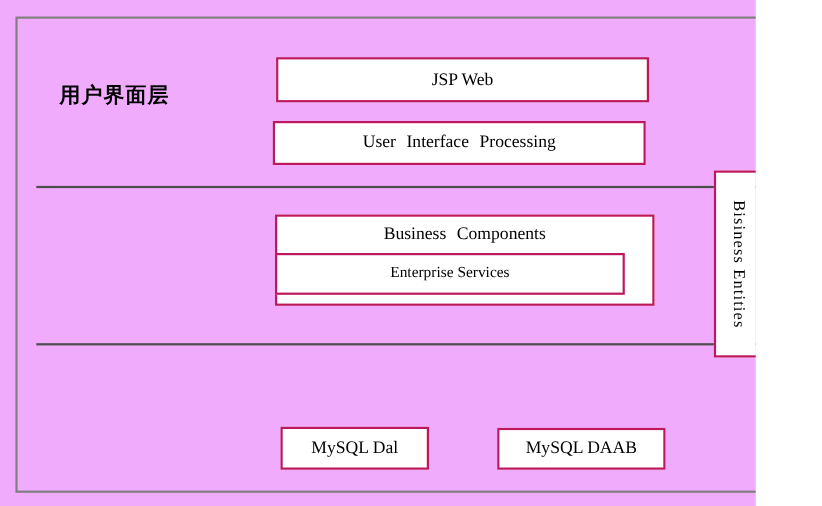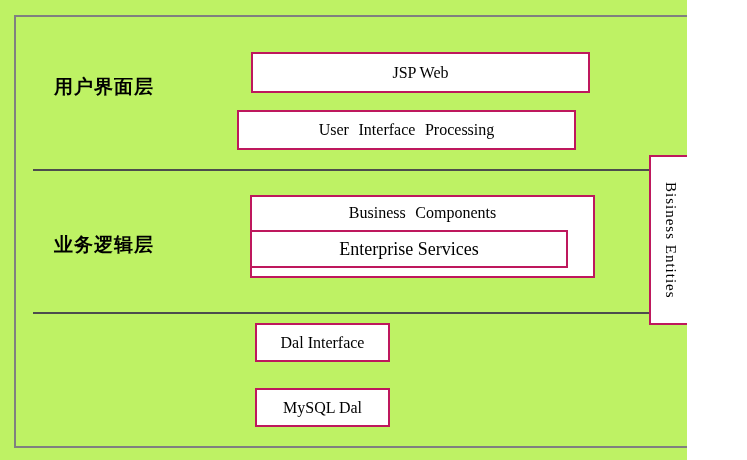--- a/index.html
+++ b/index.html
@@ -5,21 +5,21 @@
   html, body {
     margin: 0;
     padding: 0;
     background: #ffffff;
     font-family: "Liberation Serif", "DejaVu Serif", serif;
   }
   .canvas {
     position: relative;
     width: 687px;
     height: 460px;
-    background: #bef264;
+    background: #f0abfc;
     overflow: hidden;
   }
   .canvas * { box-sizing: border-box; }
 
   .frame {
     position: absolute;
     left: 14px; top: 15px;
     width: 710px; height: 433px;
     border: 2px solid #808080;
     background: transparent;
@@ -57,25 +57,25 @@
     align-items: center;
     justify-content: center;
     font-size: 16px;
     color: #000000;
     z-index: 2;
     white-space: nowrap;
   }
   .ws { word-spacing: 0.35em; }
 
   .jsp        { left: 251px; top: 52px;  width: 339px; height: 41px; }
-  .uip        { left: 237px; top: 110px; width: 339px; height: 40px; }
+  .uip        { left: 248px; top: 110px; width: 339px; height: 40px; }
   .bc         { left: 250px; top: 195px; width: 345px; height: 83px;
                 align-items: flex-start; padding-top: 7px; }
   .es         { left: 250px; top: 230px; width: 318px; height: 38px;
-                font-size: 18px; z-index: 3; }
+                font-size: 14px; z-index: 3; }
   .dal-if     { left: 255px; top: 323px; width: 135px; height: 39px; }
   .dal-fac    { left: 452px; top: 323px; width: 149px; height: 39px; }
   .mysql-dal  { left: 255px; top: 388px; width: 135px; height: 39px; }
   .mysql-daab { left: 452px; top: 389px; width: 153px; height: 38px; }
 
   .be {
     left: 649px; top: 155px;
     width: 43px; height: 170px;
     z-index: 4;
     font-size: 15px;
@@ -88,31 +88,30 @@
 <body>
 
 <div class="canvas">
 
   <div class="frame"></div>
 
   <div class="sep sep1"></div>
   <div class="sep sep2"></div>
 
   <div class="layer-label ll1">用户界面层</div>
-  <div class="layer-label ll2">业务逻辑层</div>
 
   <div class="box jsp">JSP Web</div>
 
   <div class="box uip ws">User Interface Processing</div>
 
   <div class="box bc ws">Business Components</div>
 
   <div class="box es">Enterprise Services</div>
 
-  <div class="box dal-if">Dal Interface</div>
 
 
   <div class="box mysql-dal">MySQL Dal</div>
 
+  <div class="box mysql-daab">MySQL DAAB</div>
 
   <div class="box be">Bisiness Entities</div>
 
 </div>
 
 </body></html>

